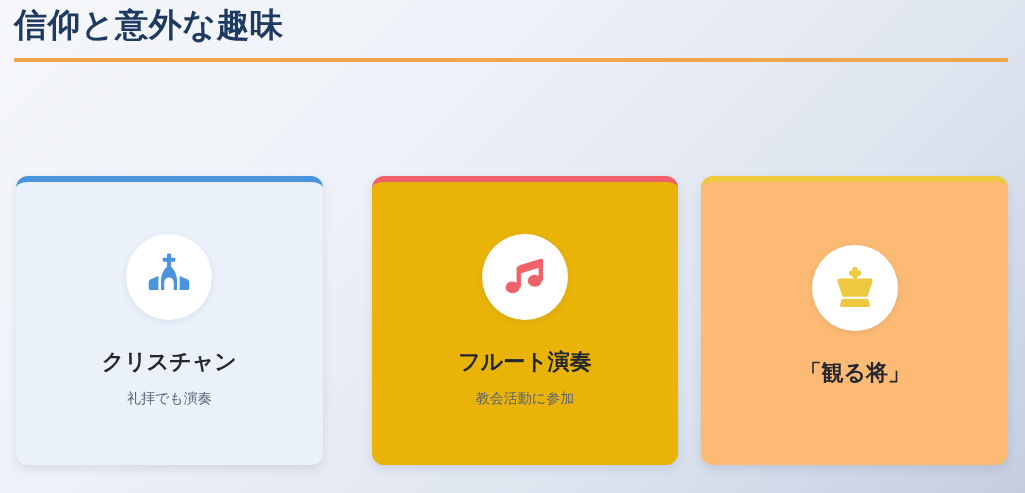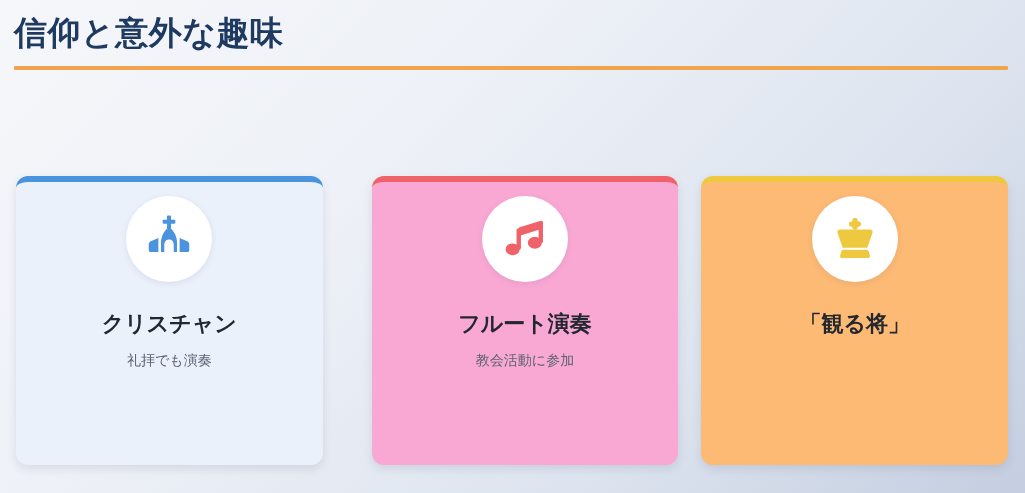--- a/index.html
+++ b/index.html
@@ -18,21 +18,21 @@
     position: relative;
     width: 1025px;
     height: 493px;
     box-sizing: border-box;
   }
 
   
   .header {
     position: absolute;
     left: 14px;
-    top: 10px;
+    top: 2px;
     width: 994px;
   }
   .page-title {
     margin: 0;
     font-size: 33px;
     line-height: 46px;
     font-weight: bold;
     color: #1e3a60;
     letter-spacing: 0.5px;
     white-space: nowrap;
@@ -59,21 +59,21 @@
     width: 315px;
     height: 289px;
     box-sizing: border-box;
     border-radius: 12px;
     border-top-width: 6px;
     border-top-style: solid;
     padding: 14px 16px 18px 16px;
     display: flex;
     flex-direction: column;
     align-items: center;
-    justify-content: flex-start;
+    justify-content: center;
     box-shadow: 0 4px 10px rgba(60, 72, 98, 0.13);
   }
 
   .icon-circle {
     width: 86px;
     height: 86px;
     border-radius: 50%;
     background: #ffffff;
     display: flex;
     align-items: center;
@@ -132,21 +132,21 @@
             <path d="M44.6 30.8 L44.6 47.5 L53.8 47.5 C55.1 47.5 56 46.6 56 45.3 L56 38.2 C56 36.9 55.3 35.7 54.2 35 Z"></path>
           </g>
         </svg>
       </div>
       <h2 class="card-title">クリスチャン</h2>
       <p class="card-desc">
         <span class="desc-line">礼拝でも演奏</span>
       </p>
     </div>
 
-    <div class="card" style="background: #f9a8d4; border-top-color: rgb(240, 98, 106); margin-left: 26px;">
+    <div class="card" style="background: #eab308; border-top-color: rgb(240, 98, 106); margin-left: 26px;">
       <div class="icon-circle">
         <svg width="50" height="50" viewBox="0 0 64 64" aria-hidden="true">
           <g fill="#f0626a">
             <path d="M24.2 17.2 L52.2 8.6 C53.6 8.2 55 9.2 55 10.7 L55 18.6 L24.2 28.1 Z"></path>
             <rect x="21.2" y="18.2" width="5.6" height="28" rx="2.6"></rect>
             <rect x="49.4" y="9.6" width="5.6" height="28" rx="2.6"></rect>
             <ellipse cx="16.2" cy="45.2" rx="9" ry="7.6"></ellipse>
             <ellipse cx="44.6" cy="36.8" rx="9" ry="7.6"></ellipse>
           </g>
         </svg>

